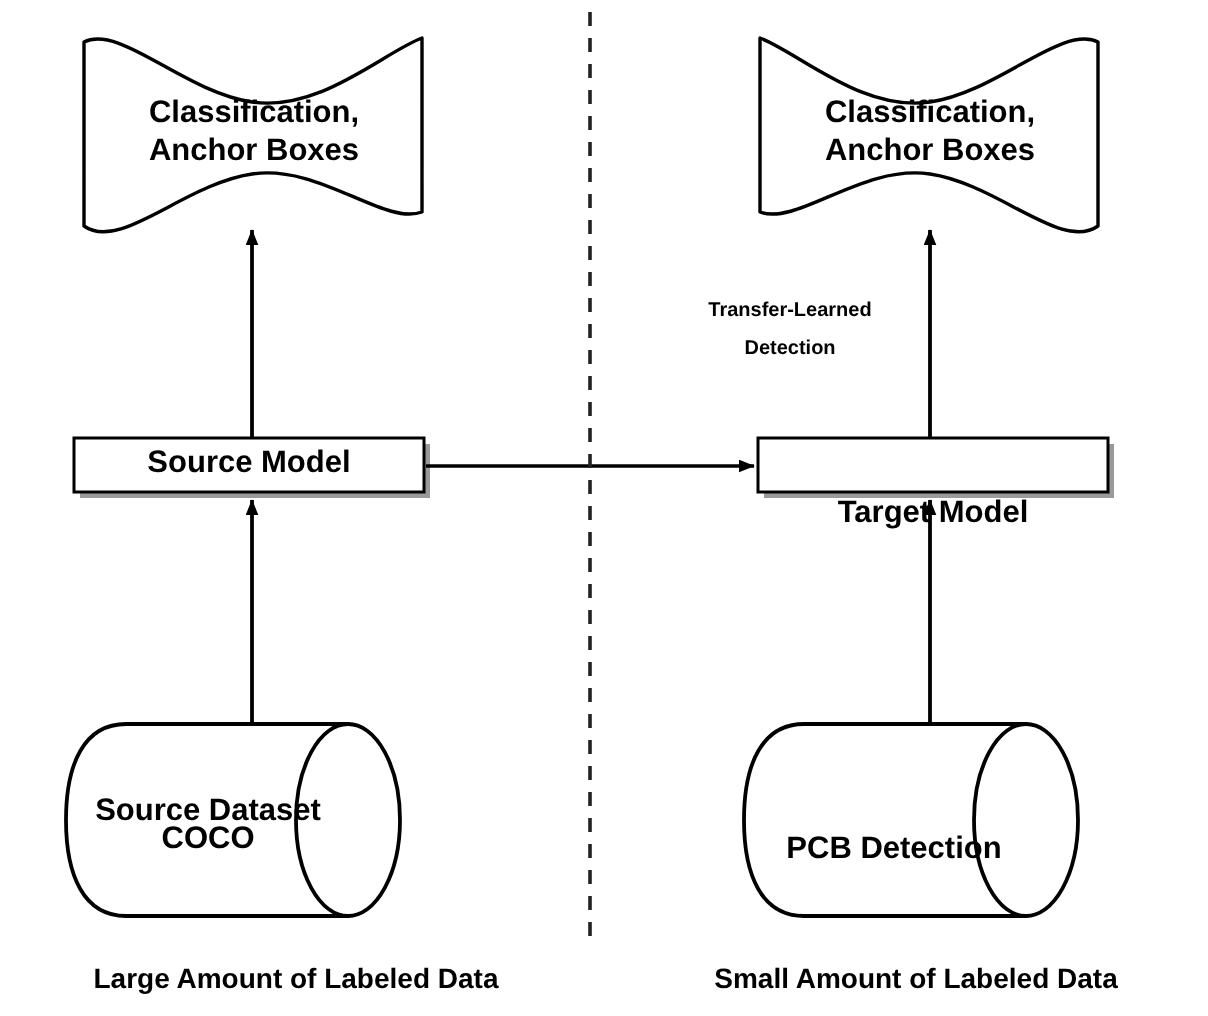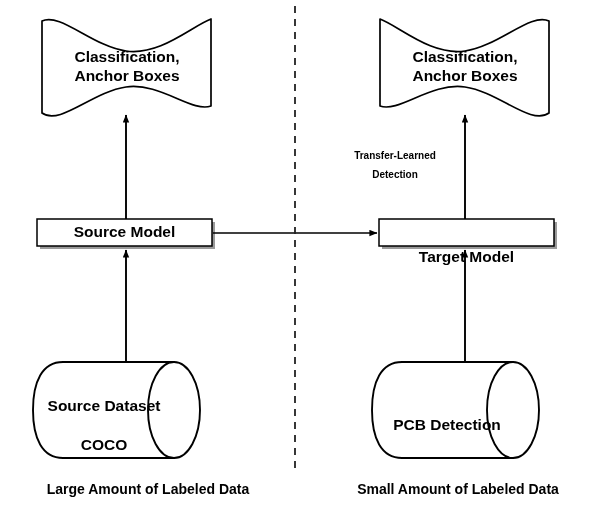--- a/index.html
+++ b/index.html
@@ -102,21 +102,21 @@
 
     <line x1="295" y1="6" x2="295" y2="472" stroke="#222222" stroke-width="1.8" stroke-dasharray="7 6"></line>
   </svg>
 
   <div class="lbl lbl-flag" style="left:42px; top:48px; width:170px;">Classification,</div>
   <div class="lbl lbl-flag" style="left:42px; top:67px; width:170px;">Anchor Boxes</div>
 
   <div class="lbl lbl-box" style="left:37px; top:223px; width:175px;">Source Model</div>
 
   <div class="lbl lbl-db" style="left:34px; top:397px; width:140px;">Source Dataset</div>
-  <div class="lbl lbl-db" style="left:34px; top:436px; width:140px;">COCO</div>
+  <div class="lbl lbl-db" style="left:34px; top:411px; width:140px;">COCO</div>
 
   <div class="lbl lbl-caption" style="left:10px; top:481px; width:276px;">Large Amount of Labeled Data</div>
 
   <div class="lbl lbl-flag" style="left:380px; top:48px; width:170px;">Classification,</div>
   <div class="lbl lbl-flag" style="left:380px; top:67px; width:170px;">Anchor Boxes</div>
 
   <div class="lbl lbl-box" style="left:379px; top:223px; width:175px;margin-top:25px;">Target Model</div>
 
   <div class="lbl lbl-db" style="left:377px; top:416px; width:140px;">PCB Detection</div>
 

